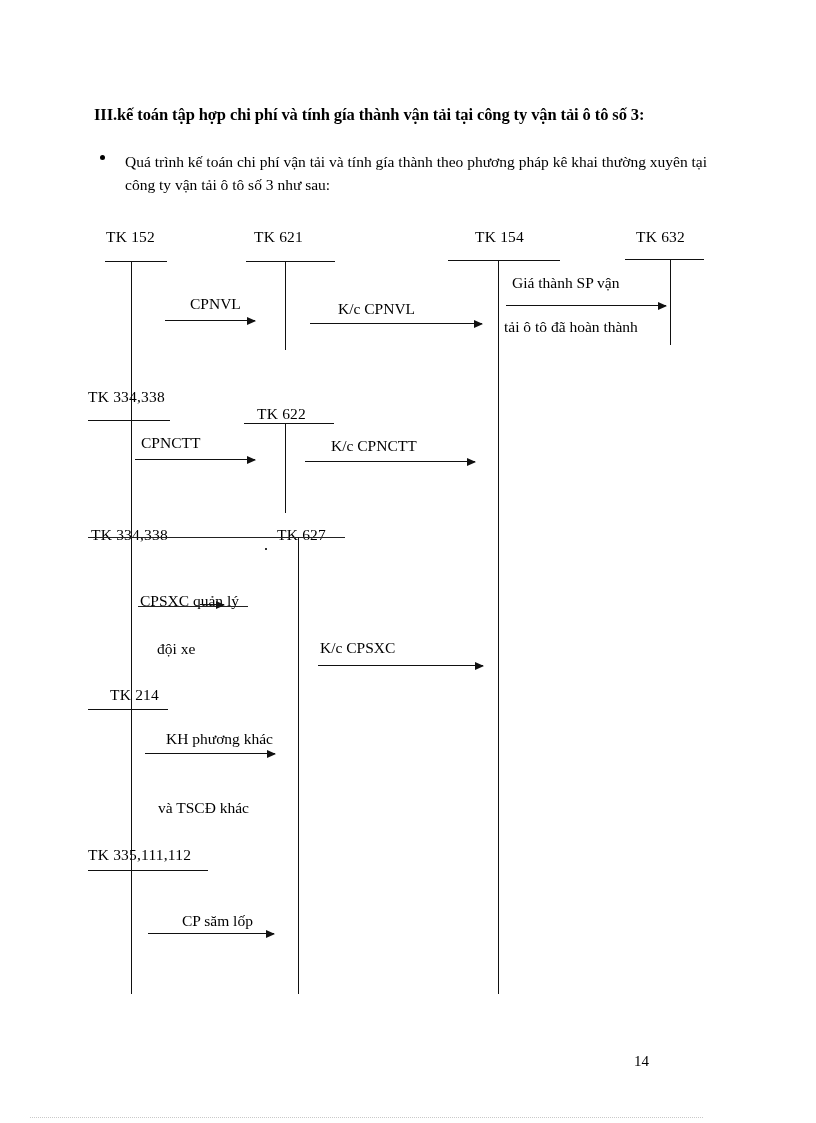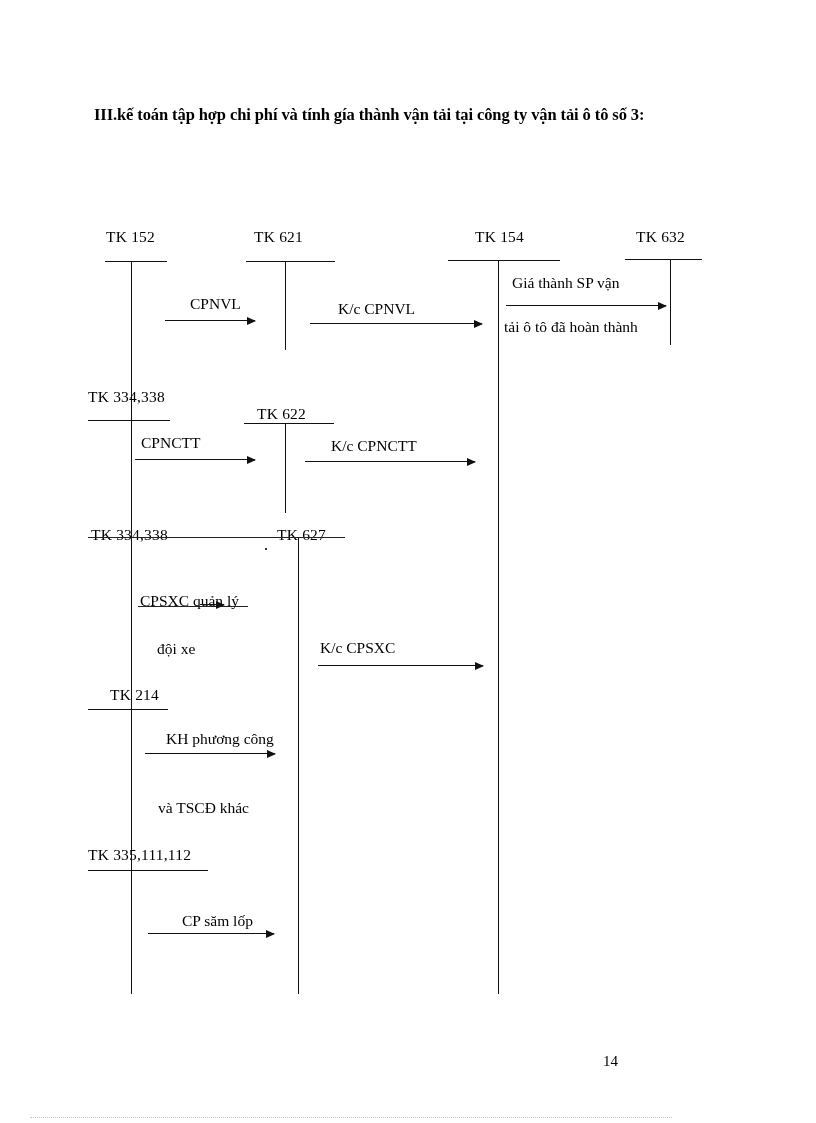--- a/index.html
+++ b/index.html
@@ -10,20 +10,21 @@
   body {
     font-family: "Liberation Serif", "DejaVu Serif", serif;
     color: #000000;
   }
   #page {
     position: relative;
     width: 702px;
     height: 1123px;
     background: #ffffff;
     overflow: hidden;
+    padding-left: 31px;
   }
 
   
   .heading {
     position: absolute;
     left: 94px;
     top: 104px;
     width: 630px;
     font-size: 16.5px;
     font-weight: bold;
@@ -113,20 +114,24 @@
     border-top: 1px dotted #c9c9c9;
   }
 </style>
 </head>
 <body>
 
 <div id="page">
 
   <div class="heading">III.kế toán tập hợp chi phí và tính gía thành vận tải tại công ty vận tải ô tô số 3:</div>
 
+  <div class="bullet-block">
+    <span class="dot"></span>
+    <span class="btext">Quá trình kế toán chi phí vận tải và tính gía thành theo phương pháp kê khai thường xuyên tại công ty vận tải  ô tô số 3 như sau:</span>
+  </div>
 
   <div class="acct-label" style="left:106px; top:228px;">TK 152</div>
   <div class="hbar" style="left:105px; top:261px; width:62px;"></div>
   <div class="vline" style="left:131px; top:261px; height:733px;"></div>
 
   <div class="acct-label" style="left:254px; top:228px;">TK  621</div>
   <div class="hbar" style="left:246px; top:261px; width:89px;"></div>
   <div class="vline" style="left:285px; top:261px; height:89px;"></div>
 
   <div class="acct-label" style="left:467px; top:228px;margin-left:8px;">TK 154</div>
@@ -176,21 +181,21 @@
   <div class="arrow" style="left:200px; top:604px; width:24px;"></div>
 
   <div class="flow-label" style="left:157px; top:640px;">đội xe</div>
 
   <div class="flow-label" style="left:320px; top:639px;">K/c CPSXC</div>
   <div class="arrow" style="left:318px; top:665px; width:165px;"></div>
 
   <div class="acct-label" style="left:110px; top:686px;">TK 214</div>
   <div class="hbar" style="left:88px; top:709px; width:80px;"></div>
 
-  <div class="flow-label" style="left:166px; top:730px;">KH phương công</div>
+  <div class="flow-label" style="left:166px; top:730px;">KH phương khác</div>
   <div class="arrow" style="left:145px; top:753px; width:130px;"></div>
 
   <div class="flow-label" style="left:158px; top:799px;">và TSCĐ khác</div>
 
   <div class="acct-label" style="left:88px; top:846px;">TK 335,111,112</div>
   <div class="hbar" style="left:88px; top:870px; width:120px;"></div>
 
   <div class="flow-label" style="left:182px; top:912px;">CP săm lốp</div>
   <div class="arrow" style="left:148px; top:933px; width:126px;"></div>
 

